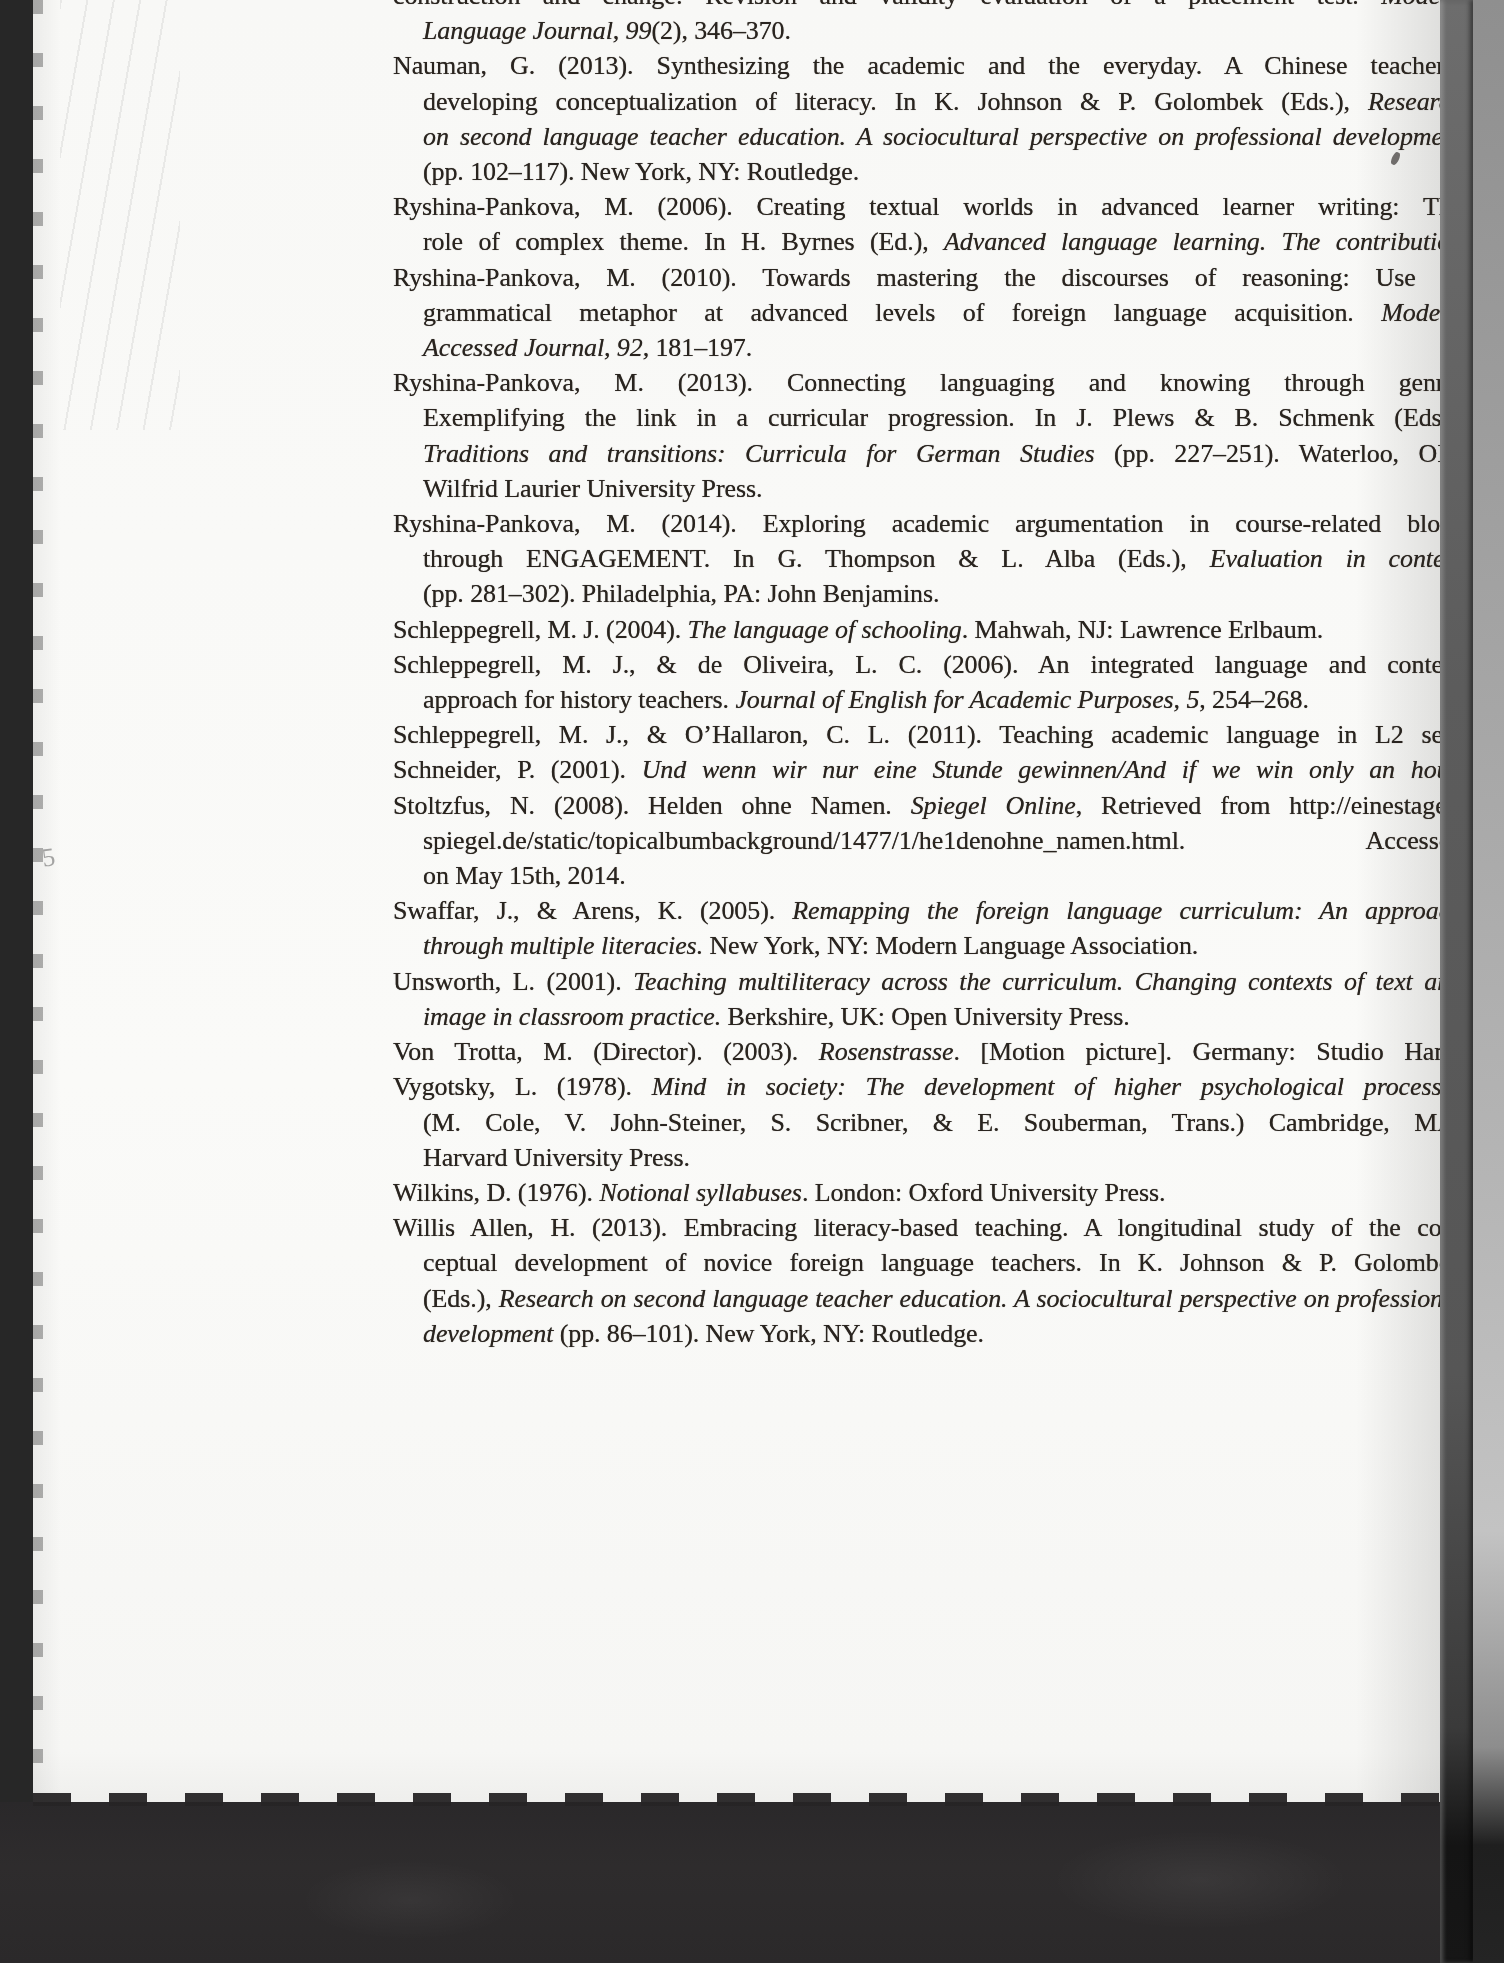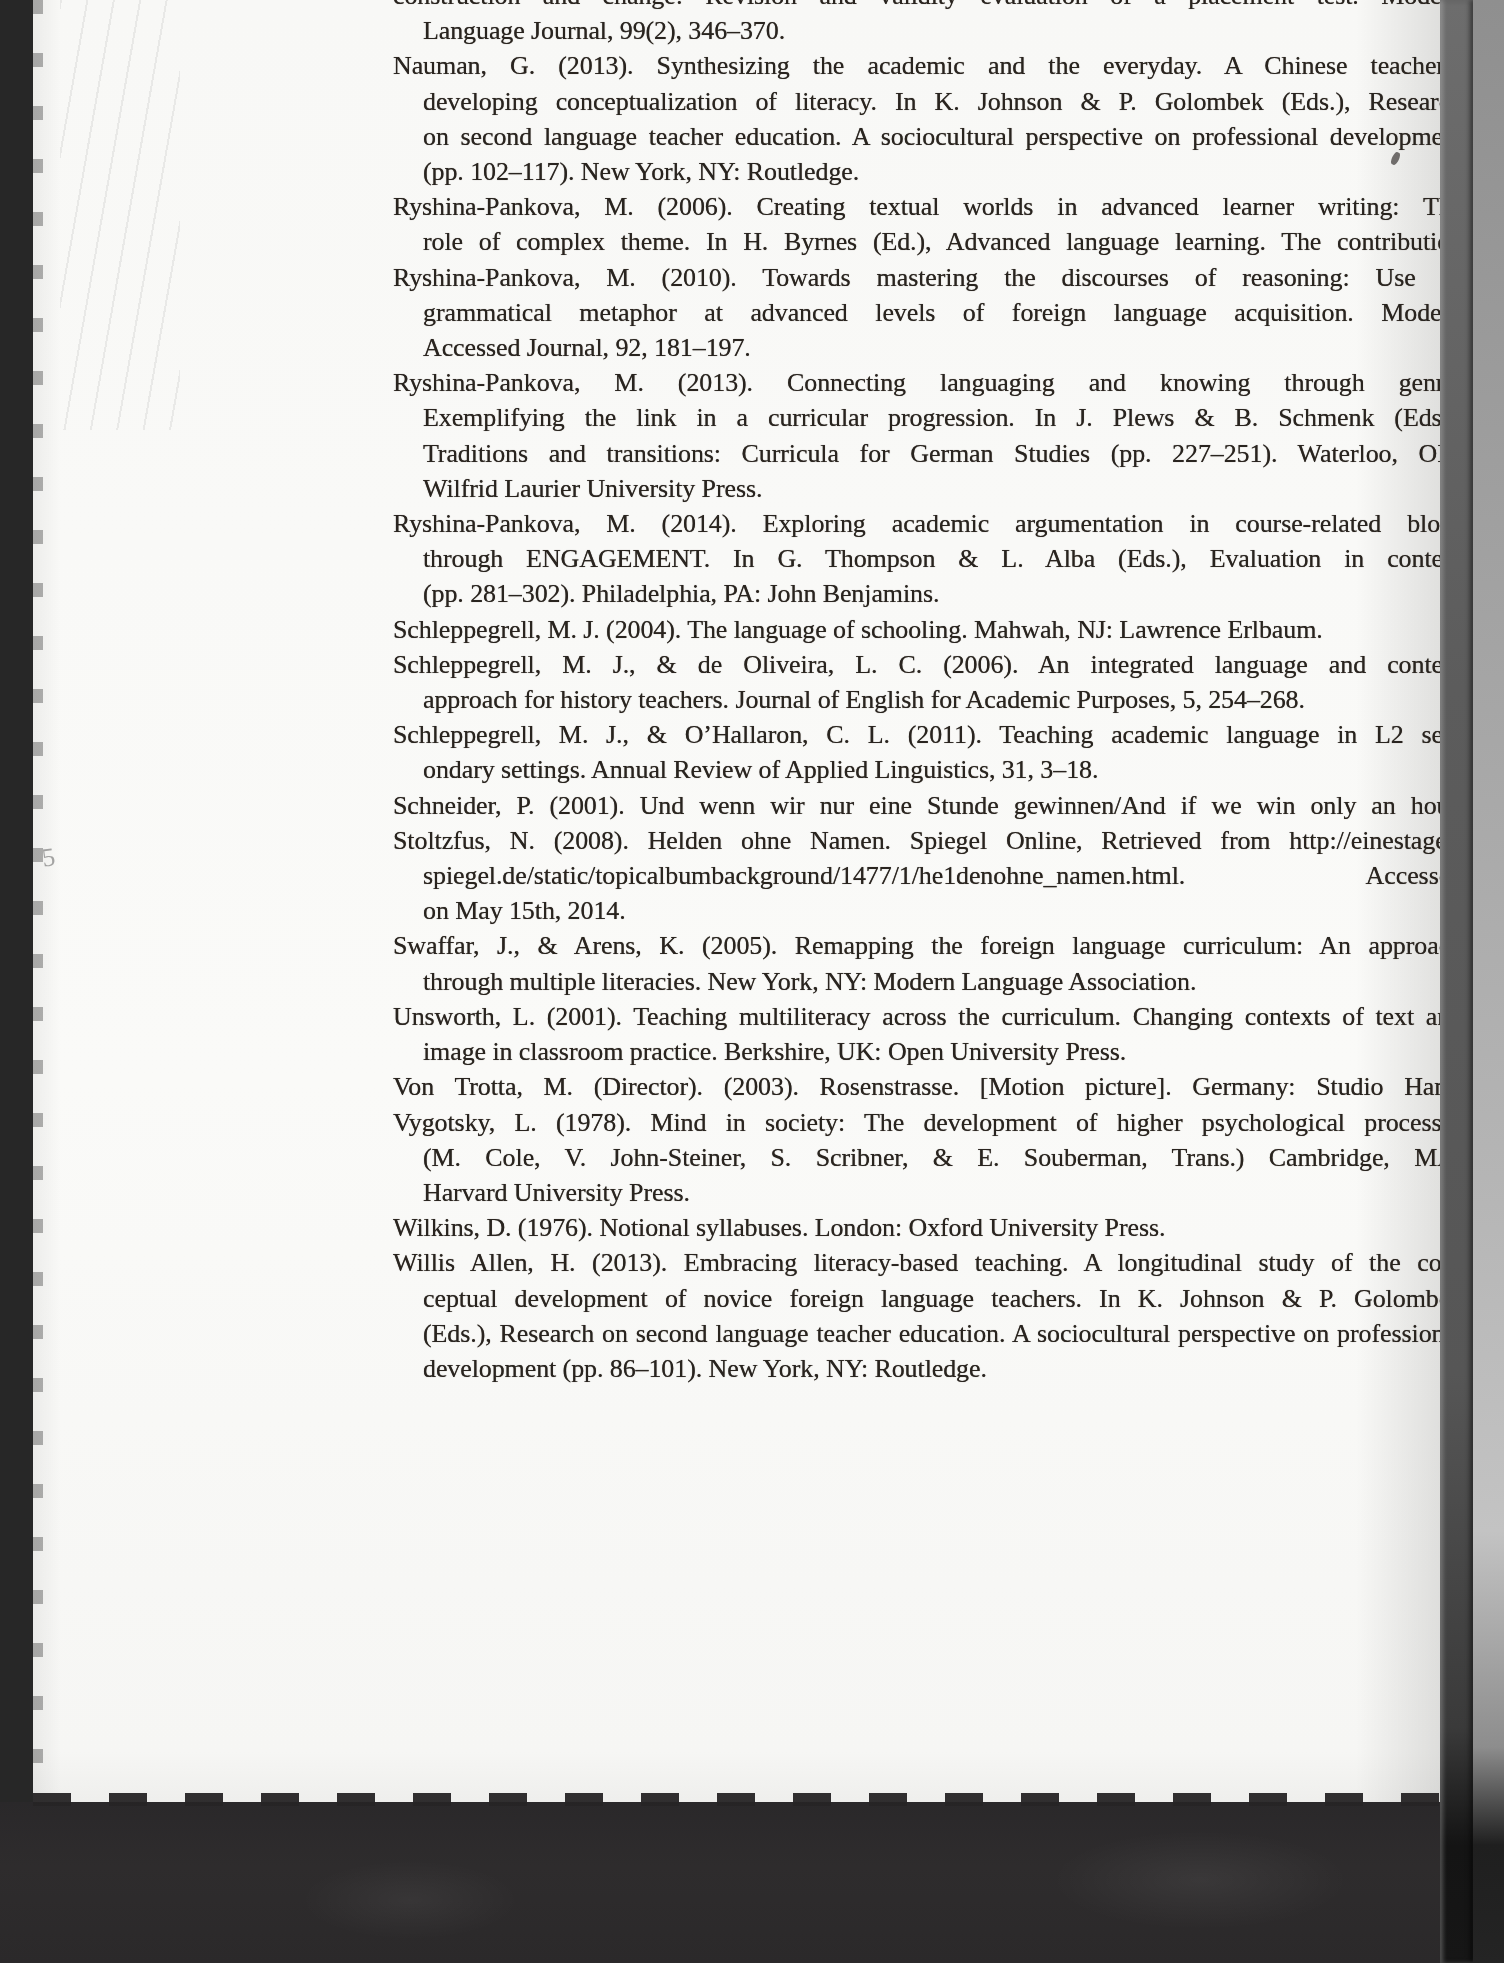--- a/index.html
+++ b/index.html
@@ -43,21 +43,21 @@
   .speck{position:absolute;left:1392px;top:152px;width:7px;height:13px;
          background:rgba(45,40,38,.65);transform:rotate(25deg);border-radius:40%/60%;}
 
   
   .refs{position:absolute;left:360px;top:-22px;width:1070px;color:#29241f;
         font-size:26px;line-height:35.2px;letter-spacing:-0.1px;
         text-shadow:0 0 0.7px rgba(50,42,35,.8);}
   .line{white-space:nowrap;}
   .line.ind{margin-left:30px;}
   .line.just{text-align:justify;text-align-last:justify;}
-  .it{}
+  .it{font-style:italic;}
   .ro{font-style:normal;}
 </style>
 </head>
 <body>
 
 <div id="scan">
 
   <div class="page">
     <div class="refs">
         <div>
@@ -92,21 +92,20 @@
         </div>
         <div>
           <div class="line"><span class="ro">Schleppegrell, M. J. (2004). </span><span class="it">The language of schooling</span><span class="ro">. Mahwah, NJ: Lawrence Erlbaum.</span></div>
         </div>
         <div>
           <div class="line just"><span class="ro">Schleppegrell, M. J., &amp; de Oliveira, L. C. (2006). An integrated language and content</span></div>
           <div class="line ind"><span class="ro">approach for history teachers. </span><span class="it">Journal of English for Academic Purposes, 5</span><span class="ro">, 254–268.</span></div>
         </div>
         <div>
           <div class="line just"><span class="ro">Schleppegrell, M. J., &amp; O’Hallaron, C. L. (2011). Teaching academic language in L2 sec-</span></div>
-          <div class="line ind"><span class="ro">ondary settings. </span><span class="it">Annual Review of Applied Linguistics, 31</span><span class="ro">, 3–18.</span></div>
         </div>
         <div>
           <div class="line just"><span class="ro">Schneider, P. (2001). </span><span class="it">Und wenn wir nur eine Stunde gewinnen/And if we win only an hour.</span></div>
         </div>
         <div>
           <div class="line just"><span class="ro">Stoltzfus, N. (2008). Helden ohne Namen. </span><span class="it">Spiegel Online</span><span class="ro">, Retrieved from http://einestages.</span></div>
           <div class="line ind just"><span class="ro">spiegel.de/static/topicalbumbackground/1477/1/he1denohne_namen.html. Accessed</span></div>
           <div class="line ind"><span class="ro">on May 15th, 2014.</span></div>
         </div>
         <div>

